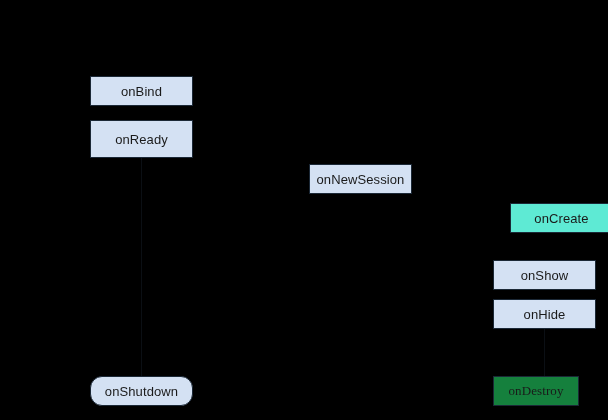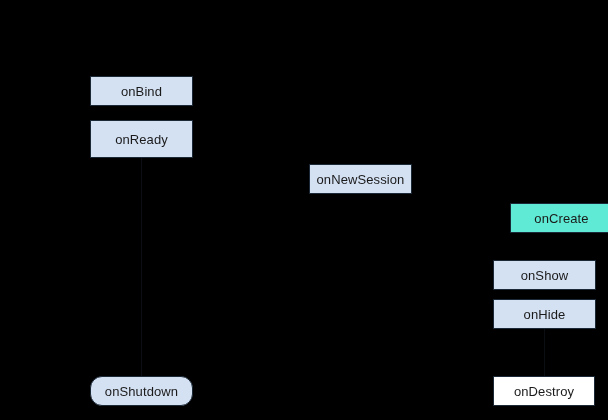--- a/index.html
+++ b/index.html
@@ -58,17 +58,17 @@
       </div>
       <div class="node" style="left: 493px; top: 260px; width: 103px; height: 30px; background: rgb(212, 225, 243); border-color: rgb(27, 40, 54); color: rgb(26, 26, 26);">
         <span>onShow</span>
       </div>
       <div class="node" style="left: 493px; top: 299px; width: 103px; height: 30px; background: rgb(212, 225, 243); border-color: rgb(27, 40, 54); color: rgb(26, 26, 26);">
         <span>onHide</span>
       </div>
       <div class="node" style="left: 90px; top: 376px; width: 103px; height: 30px; background: rgb(212, 225, 243); border-color: rgb(27, 40, 54); color: rgb(26, 26, 26); border-radius: 12px;">
         <span>onShutdown</span>
       </div>
-      <div class="node" style="left: 493px; top: 376px; width: 102px; height: 30px; background: #ffffff; border-color: rgb(27, 40, 54); color: rgb(26, 26, 26);">
+      <div class="node" style="left: 493px; top: 376px; width: 86px; height: 30px; background: #15803d; border-color: rgb(27, 40, 54); color: rgb(26, 26, 26); font-family: Liberation Serif, serif;">
         <span>onDestroy</span>
       </div>
     </div>
 </div>
 
 </body></html>

